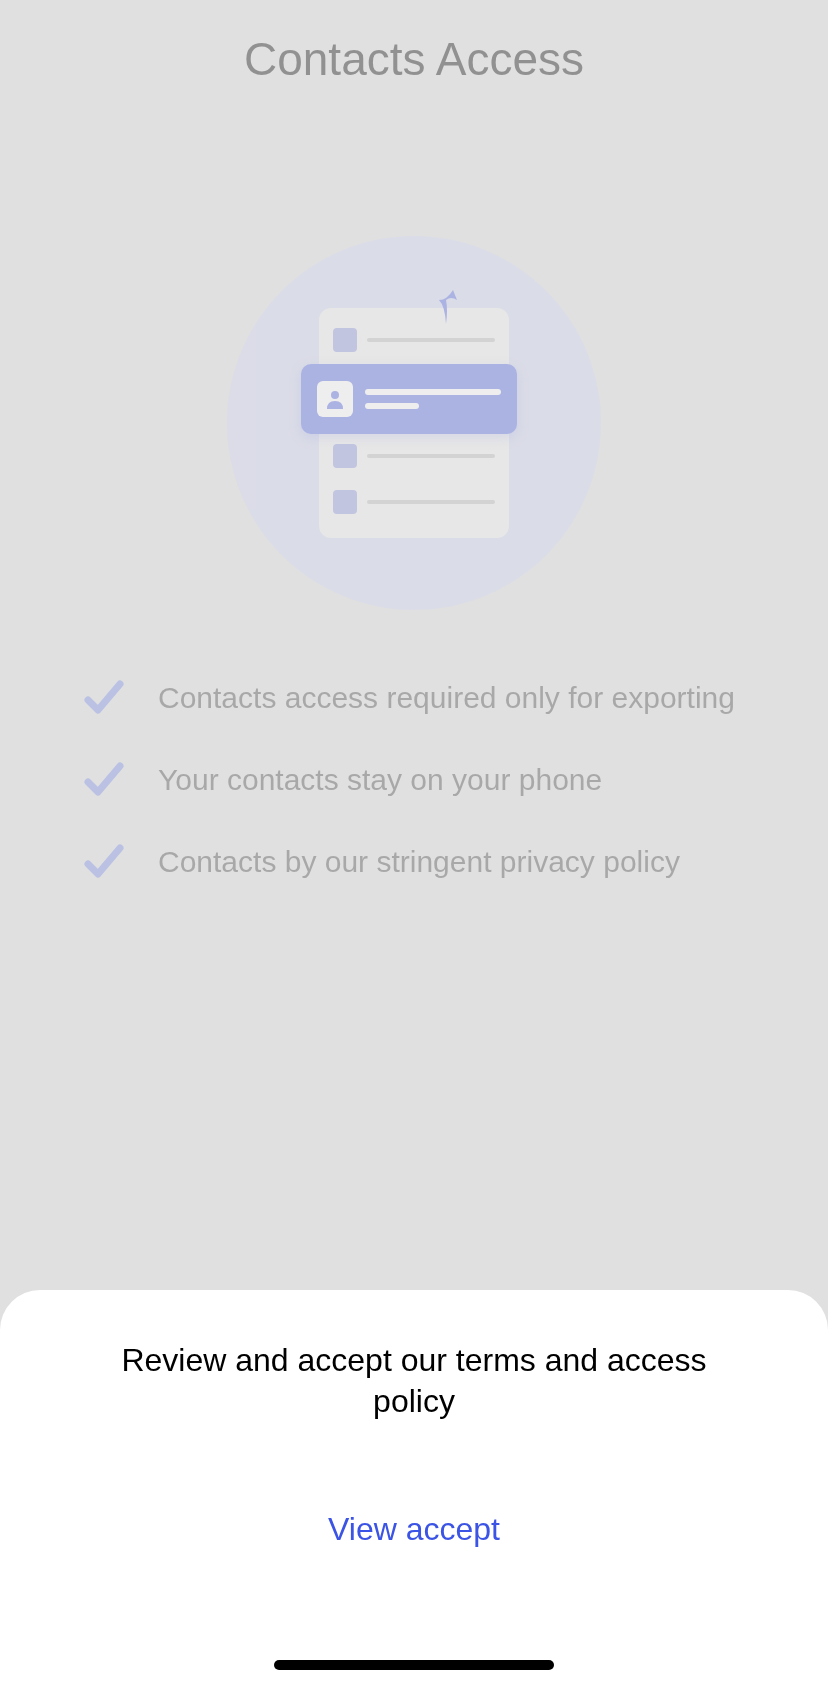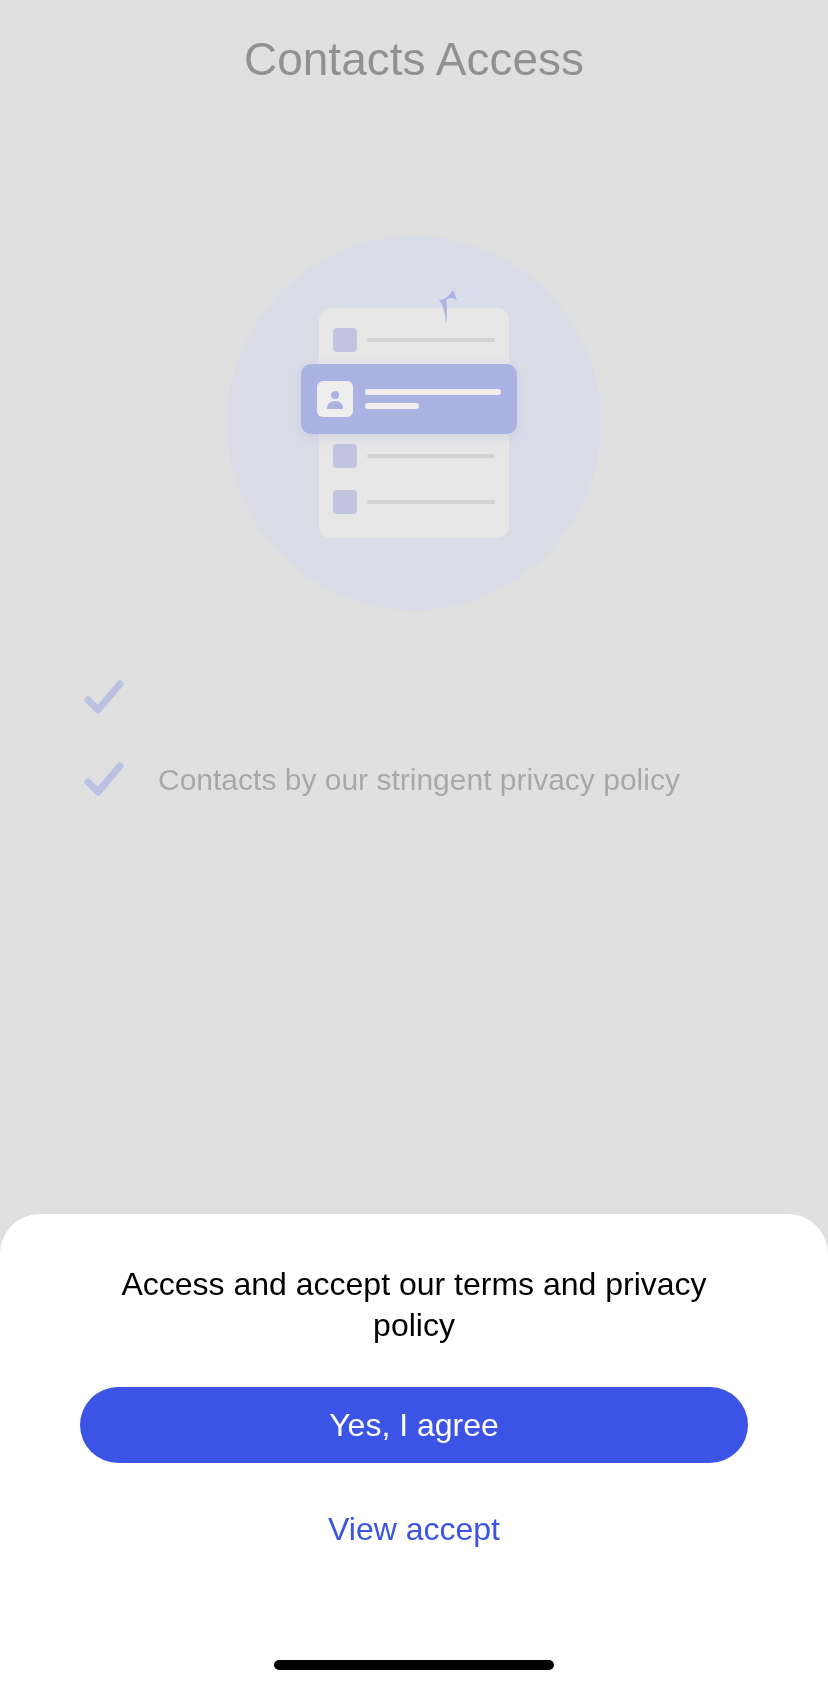--- a/index.html
+++ b/index.html
@@ -219,29 +219,35 @@
         </div>
       </div>
     </div>
   </div>
 
   <div class="features-list">
     <div class="feature-item">
       <svg class="check-icon" viewBox="0 0 48 48">
         <path d="M8 26 L18 36 L40 10" stroke="#8d9ce8" stroke-width="7" fill="none" stroke-linecap="round" stroke-linejoin="round"></path>
       </svg>
+      <span class="feature-text">Contacts access required only for exporting</span>
     </div>
     <div class="feature-item">
       <svg class="check-icon" viewBox="0 0 48 48">
         <path d="M8 26 L18 36 L40 10" stroke="#8d9ce8" stroke-width="7" fill="none" stroke-linecap="round" stroke-linejoin="round"></path>
       </svg>
+      <span class="feature-text">Your contacts stay on your phone</span>
+    </div>
+    <div class="feature-item">
+      <svg class="check-icon" viewBox="0 0 48 48">
+        <path d="M8 26 L18 36 L40 10" stroke="#8d9ce8" stroke-width="7" fill="none" stroke-linecap="round" stroke-linejoin="round"></path>
+      </svg>
       <span class="feature-text">Contacts by our stringent privacy policy</span>
     </div>
   </div>
 </div>
 
 <div class="bottom-sheet">
-  <div class="sheet-title">Access and accept our terms and privacy policy</div>
-  <button class="agree-button">Yes, I agree</button>
+  <div class="sheet-title">Review and accept our terms and access policy</div>
   <button class="view-terms-link">View accept</button>
 </div>
 
 <div class="home-indicator"></div>
 
 </body></html>

